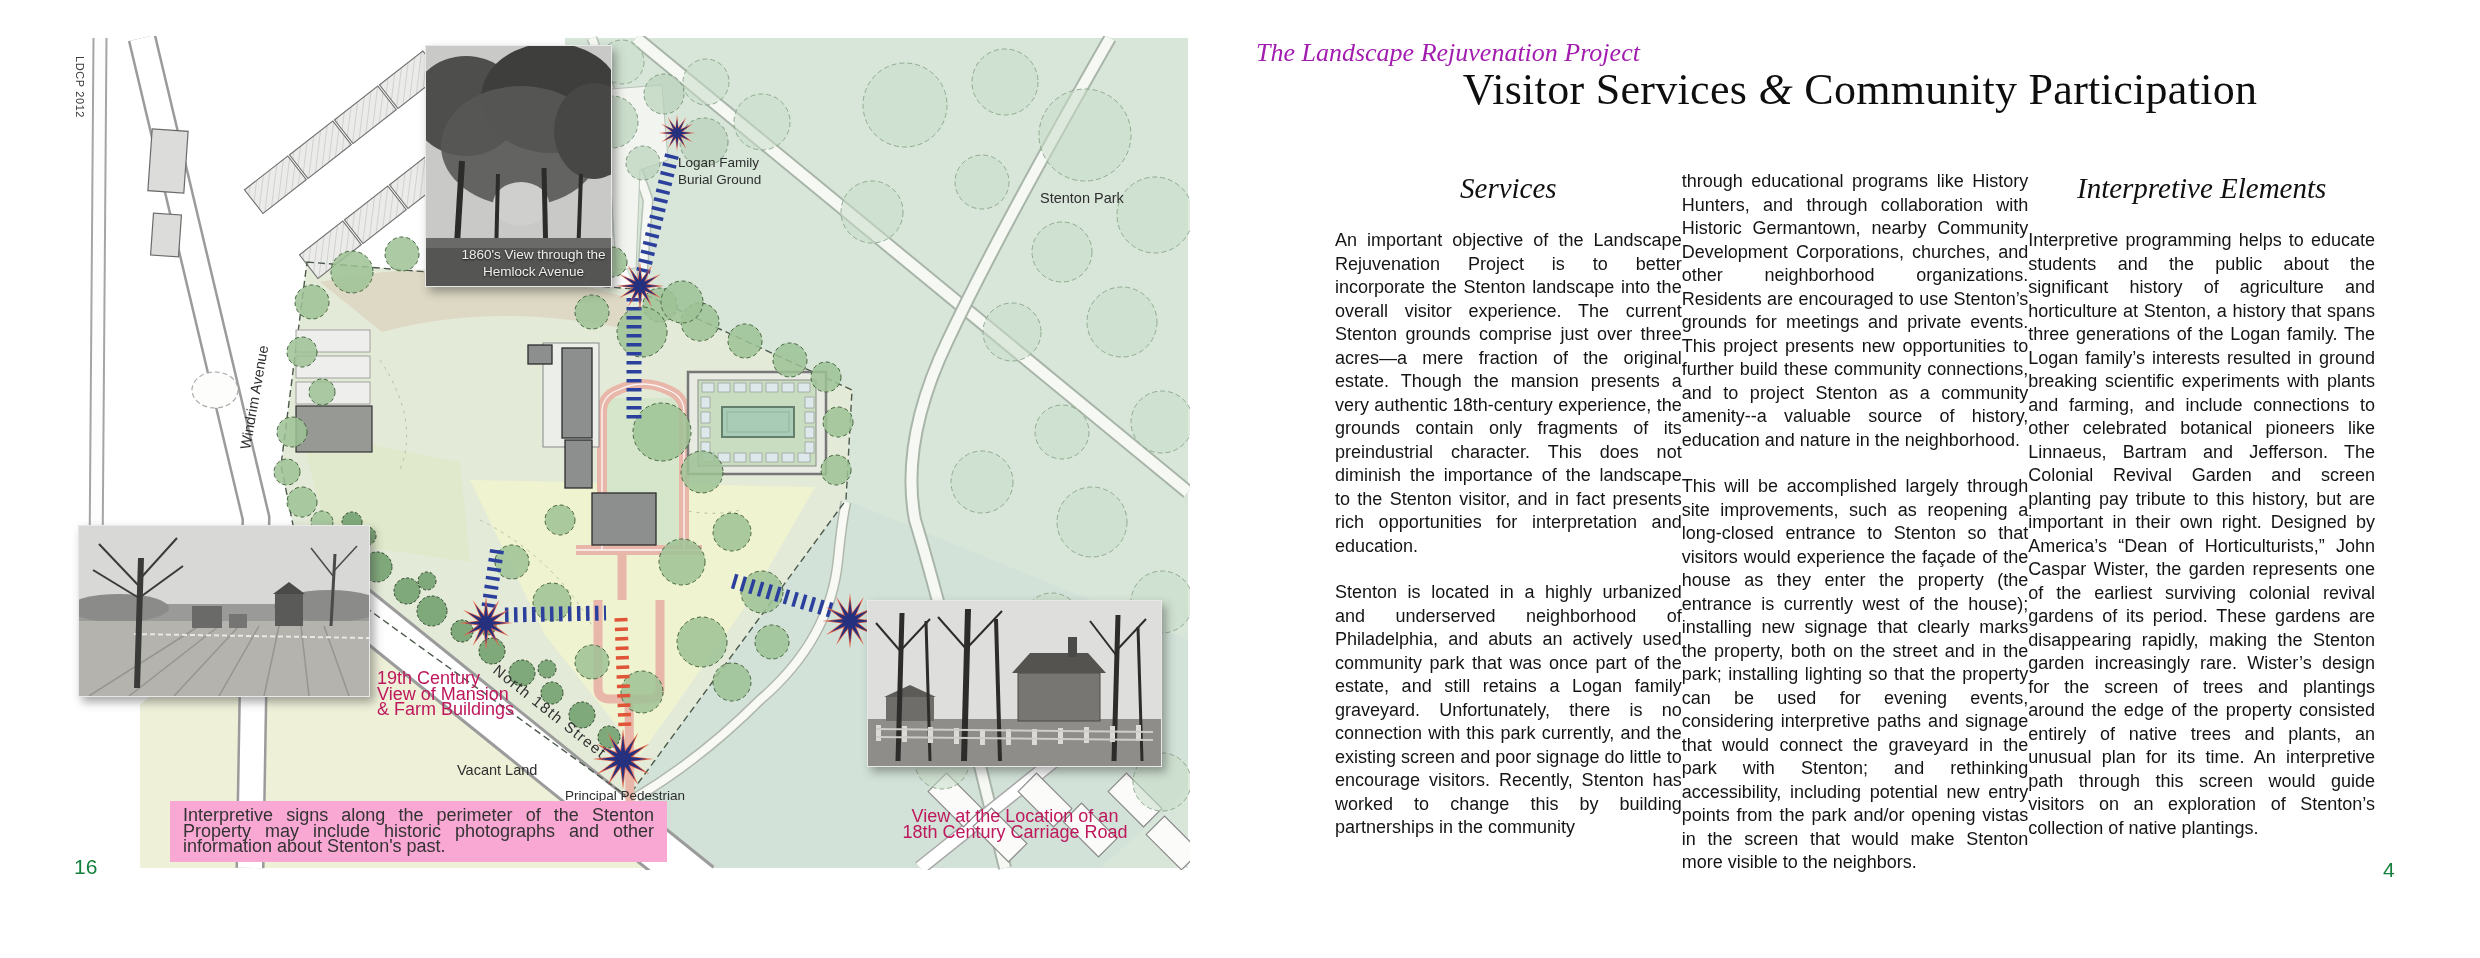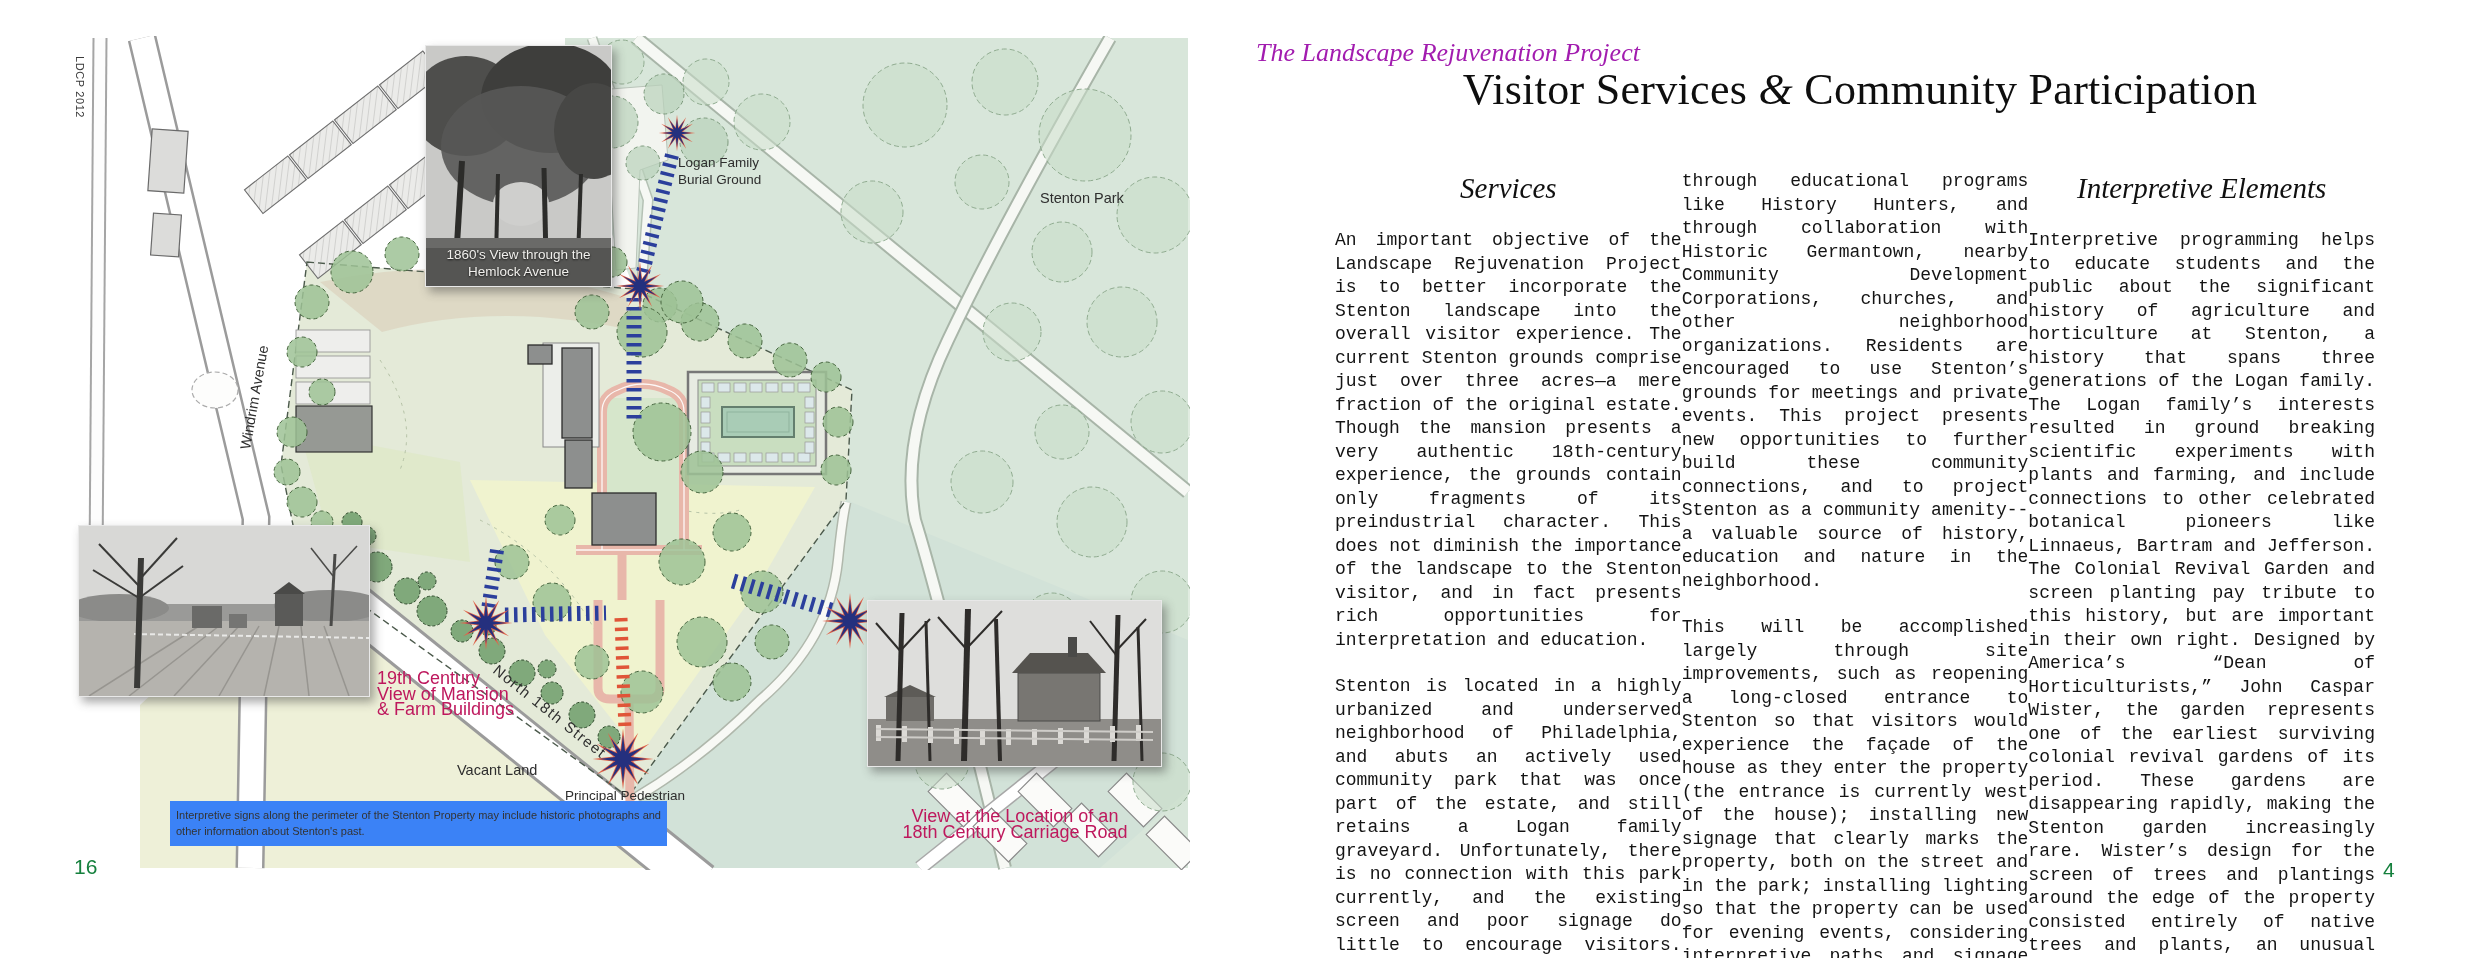--- a/index.html
+++ b/index.html
@@ -13,39 +13,39 @@
   .spine{position:absolute;left:74px;top:56px;writing-mode:vertical-rl;
          font-size:11px;color:#3a3a3a;letter-spacing:.6px;}
   .pagenum{position:absolute;font-size:21px;color:#15803d;}
   #pagenum-left{left:74px;top:855px;}
   #pagenum-right{left:1143px;top:858px;}
   .map-svg{position:absolute;left:0;top:0;}
   .photo{position:absolute;box-shadow:4px 5px 9px rgba(60,60,60,.45);background:#9a9a9a;
          border:1px solid #e8e8e8;}
   .photo svg{display:block;}
   .photo-cap{position:absolute;left:0;width:100%;text-align:center;color:#f0efec;
-             font-size:13.5px;line-height:17px;text-shadow:0 1px 2px rgba(0,0,0,.8);}
-  .map-note{position:absolute;left:170px;top:801px;width:497px;background:#3b82f6;
-            padding:7px 6px;font-size:11px;line-height:15.5px;color:#333;
+             font-size:13.5px;line-height:17px;text-shadow:0 1px 2px rgba(0,0,0,.8);padding-left:15px;}
+  .map-note{position:absolute;left:170px;top:801px;width:497px;background:#f9a8d4;
+            padding:7px 13px;font-size:18px;line-height:15.5px;color:#333;
             text-align:justify;box-sizing:border-box;}
   .floating-cap{position:absolute;font-size:18px;line-height:15.5px;color:#be185d;margin-top:40px;}
   #cap-mansion{left:377px;top:631px;text-align:left;}
   #cap-carriage{left:872px;top:769px;width:286px;text-align:center;}
 
   
   .kicker{position:absolute;top:38px;left:16px;width:100%;
           font-family:"Liberation Serif",serif;font-style:italic;font-size:26px;color:#a21caf;}
   .title{position:absolute;top:64px;left:0;width:100%;text-align:center;
          font-family:"Liberation Serif",serif;font-size:44px;color:#0e0e0e;letter-spacing:.3px;}
   .title .amp{font-style:italic;font-family:"Liberation Serif",serif;}
   .cols{position:absolute;left:95px;top:170px;width:1040px;
         display:grid;grid-template-columns:1fr 1fr 1fr;}
   .colhead{font-family:"Liberation Serif",serif;font-style:italic;font-size:29px;
            text-align:center;color:#101010;margin:2px 0 24px 0;font-weight:normal;}
-  .col p{font-family:Liberation Mono, monospace;font-size:18px;line-height:23.5px;
+  .col p{font-family:Liberation Sans, sans-serif;font-size:18px;line-height:23.5px;
          text-align:justify;margin:0 0 23px 0;color:#141414;}
 </style>
 </head>
 <body>
 
 <div class="page" id="left-page">
 
   <svg class="map-svg" width="1240" height="958" viewBox="0 0 1240 958">
     <defs>
       <pattern id="hatch" patternUnits="userSpaceOnUse" width="6" height="6" patternTransform="rotate(45)">

